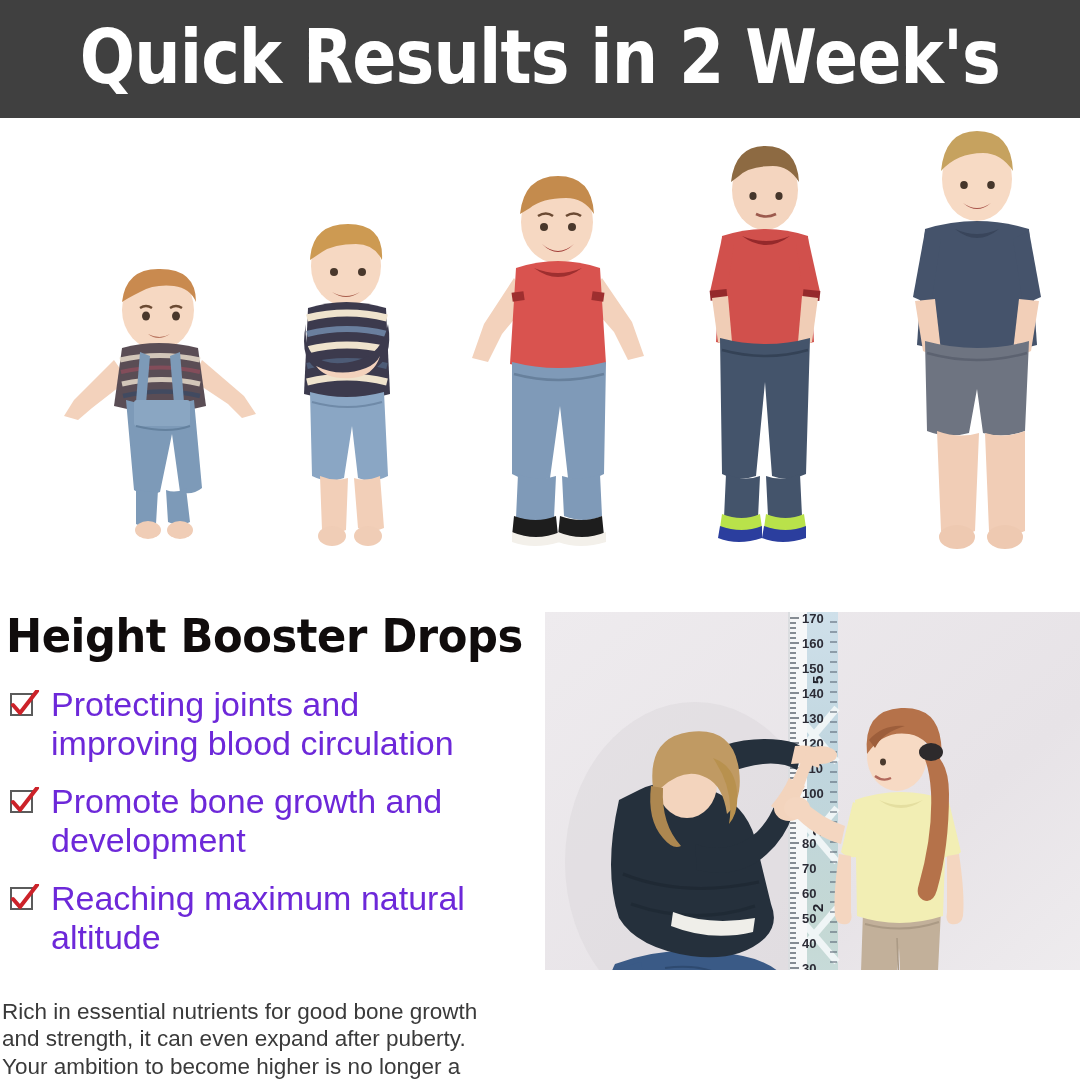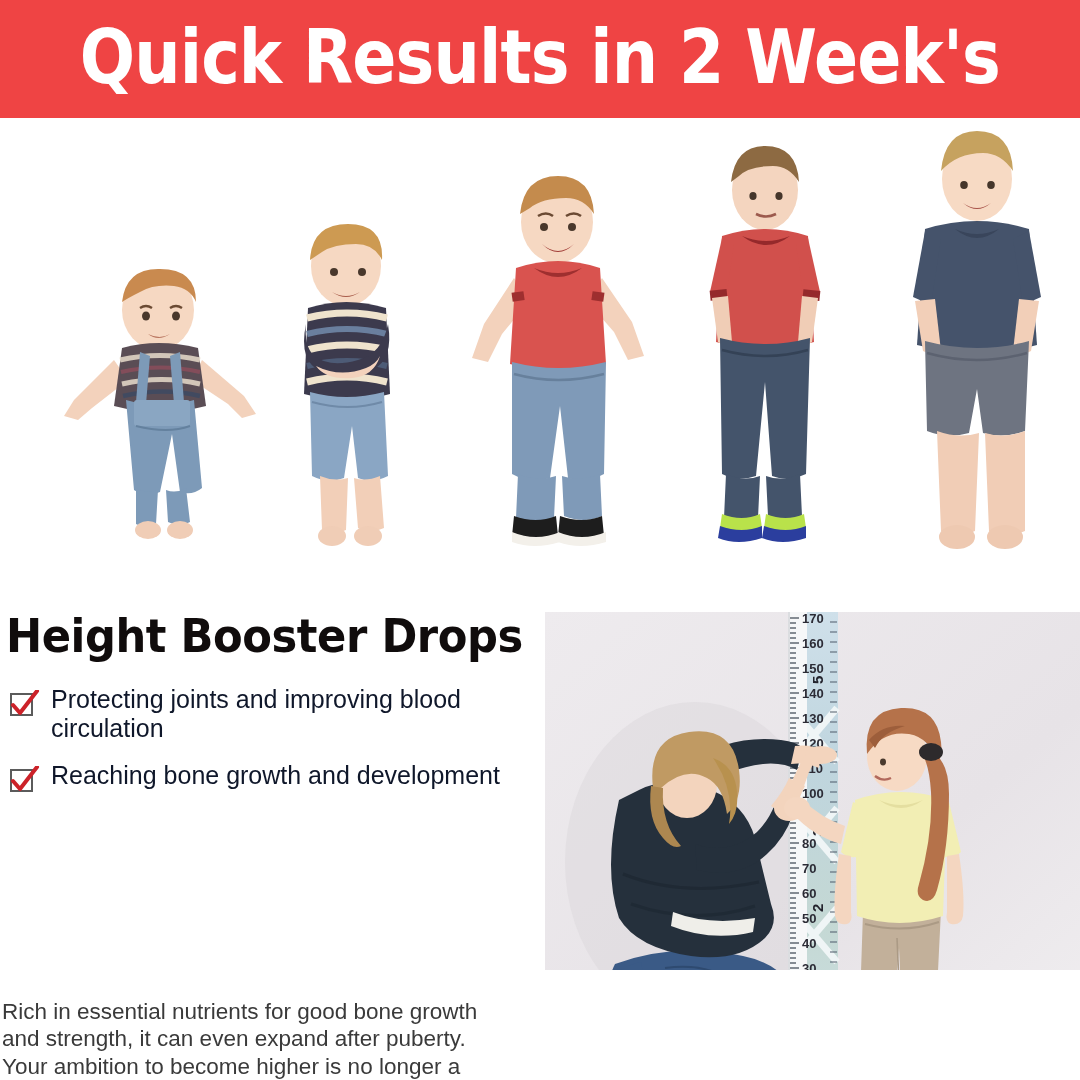--- a/index.html
+++ b/index.html
@@ -14,21 +14,21 @@
     font-family: "Liberation Sans", sans-serif;
     position: relative;
   }
 
   
   .banner {
     position: absolute;
     left: 0; top: 0;
     width: 1080px;
     height: 118px;
-    background: #ef4444;
+    background: #404040;
     display: flex;
     align-items: center;
     justify-content: center;
     overflow: hidden;
   }
   .banner-title {
     color: #ffffff;
     font-family: "DejaVu Sans", sans-serif;
     font-weight: bold;
     font-size: 74px;
@@ -102,23 +102,23 @@
     border: 2px solid #5b5b5b;
     box-sizing: border-box;
     background: #fff;
   }
   .check-box svg {
     position: absolute;
     left: 0; top: 0;
   }
   .benefit-text {
     font-family: "Liberation Sans", sans-serif;
-    font-size: 25px;
+    font-size: 34px;
     line-height: 1.16;
-    color: #0f172a;
+    color: #6d28d9;
     max-width: 450px;
   }
 
   .footer-note {
     position: absolute;
     left: 2px; top: 418px;
     width: 500px;
     font-family: "Liberation Sans", sans-serif;
     font-size: 22.5px;
     line-height: 1.22;
@@ -325,23 +325,32 @@
       <span class="benefit-text">Protecting joints and improving blood circulation</span>
     </div>
 
     <div class="benefit">
       <span class="check-box">
         <span class="sq"></span>
         <svg width="32" height="30" viewBox="0 0 32 30">
           <path d="M5 15 L12 23 L29 1" stroke="#cc2229" stroke-width="4" fill="none" stroke-linecap="round" stroke-linejoin="round"></path>
         </svg>
       </span>
-      <span class="benefit-text">Reaching bone growth and development</span>
+      <span class="benefit-text">Promote bone growth and development</span>
     </div>
 
+    <div class="benefit">
+      <span class="check-box">
+        <span class="sq"></span>
+        <svg width="32" height="30" viewBox="0 0 32 30">
+          <path d="M5 15 L12 23 L29 1" stroke="#cc2229" stroke-width="4" fill="none" stroke-linecap="round" stroke-linejoin="round"></path>
+        </svg>
+      </span>
+      <span class="benefit-text">Reaching maximum natural altitude</span>
+    </div>
 
   </div>
 
   <div class="footer-note">Rich in essential nutrients for good bone growth and strength, it can even expand after puberty. Your ambition to become higher is no longer a fantasy!</div>
 </div>
 
 <div class="photo-panel">
   <svg width="535" height="468" viewBox="0 0 535 468">
     <defs>
       <linearGradient id="wallg" x1="0" y1="0" x2="1" y2="1">

